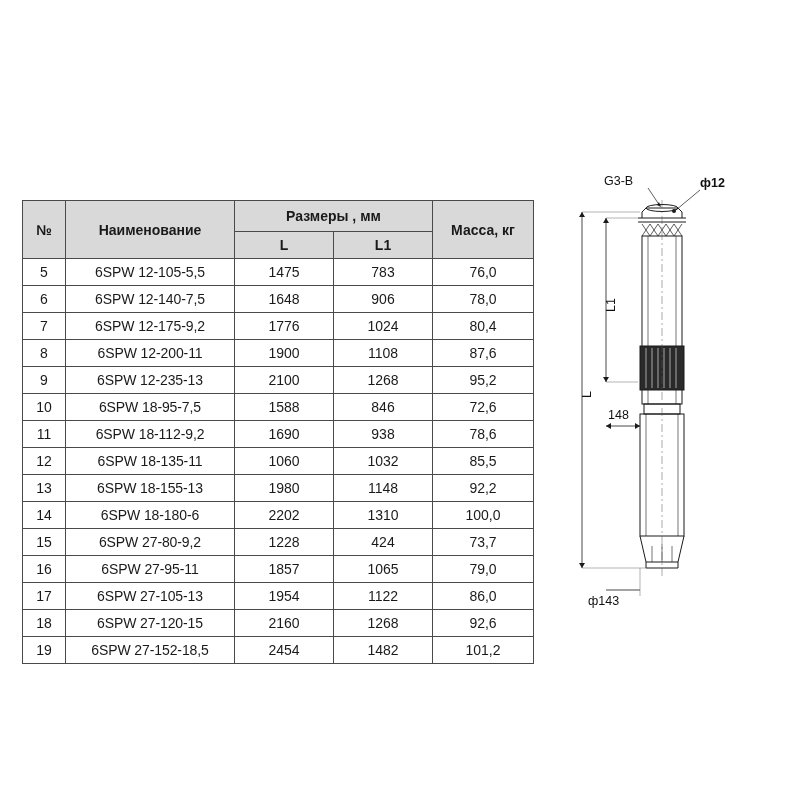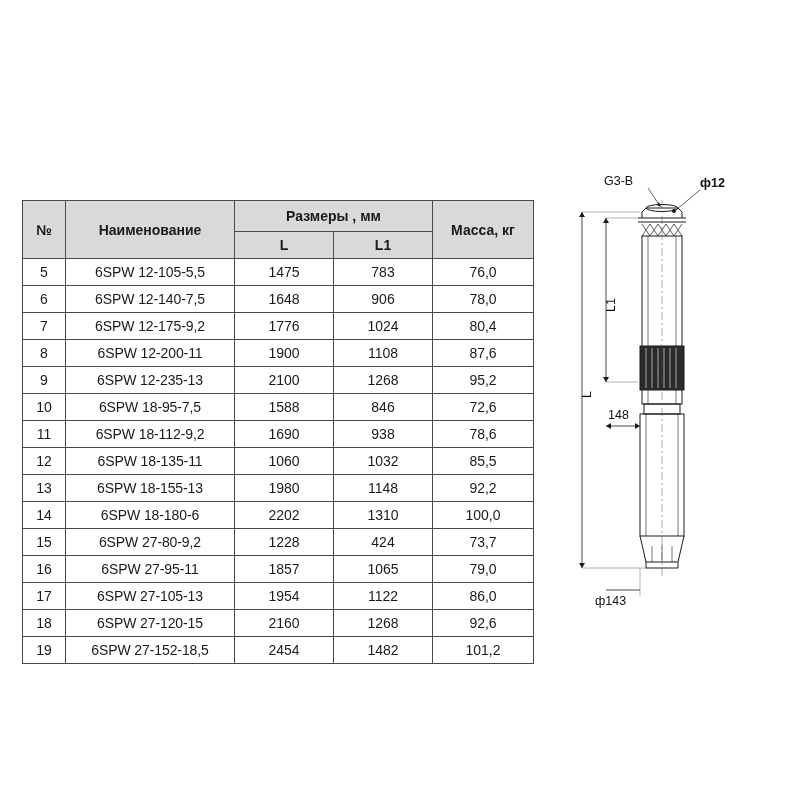--- a/index.html
+++ b/index.html
@@ -276,16 +276,16 @@
         <line x1="116" y1="60" x2="140" y2="40" stroke-width="0.7"></line>
         <circle cx="114" cy="61" r="2" fill="#1a1a1a" stroke="none"></circle>
       </g>
     </svg>
 
     <span class="lbl" style="left:44px; top:24px;">G3-B</span>
     <span class="lbl" style="left:140px; top:26px;font-weight:bold;">ф12</span>
     <span class="lbl vert" style="left:44px; top:162px;">L1</span>
     <span class="lbl vert" style="left:20px; top:248px;">L</span>
     <span class="lbl" style="left:48px; top:258px;">148</span>
-    <span class="lbl" style="left:35px; top:444px;">ф143</span>
+    <span class="lbl" style="left:28px; top:444px;">ф143</span>
   </div>
 
 </div>
 
 </body></html>

